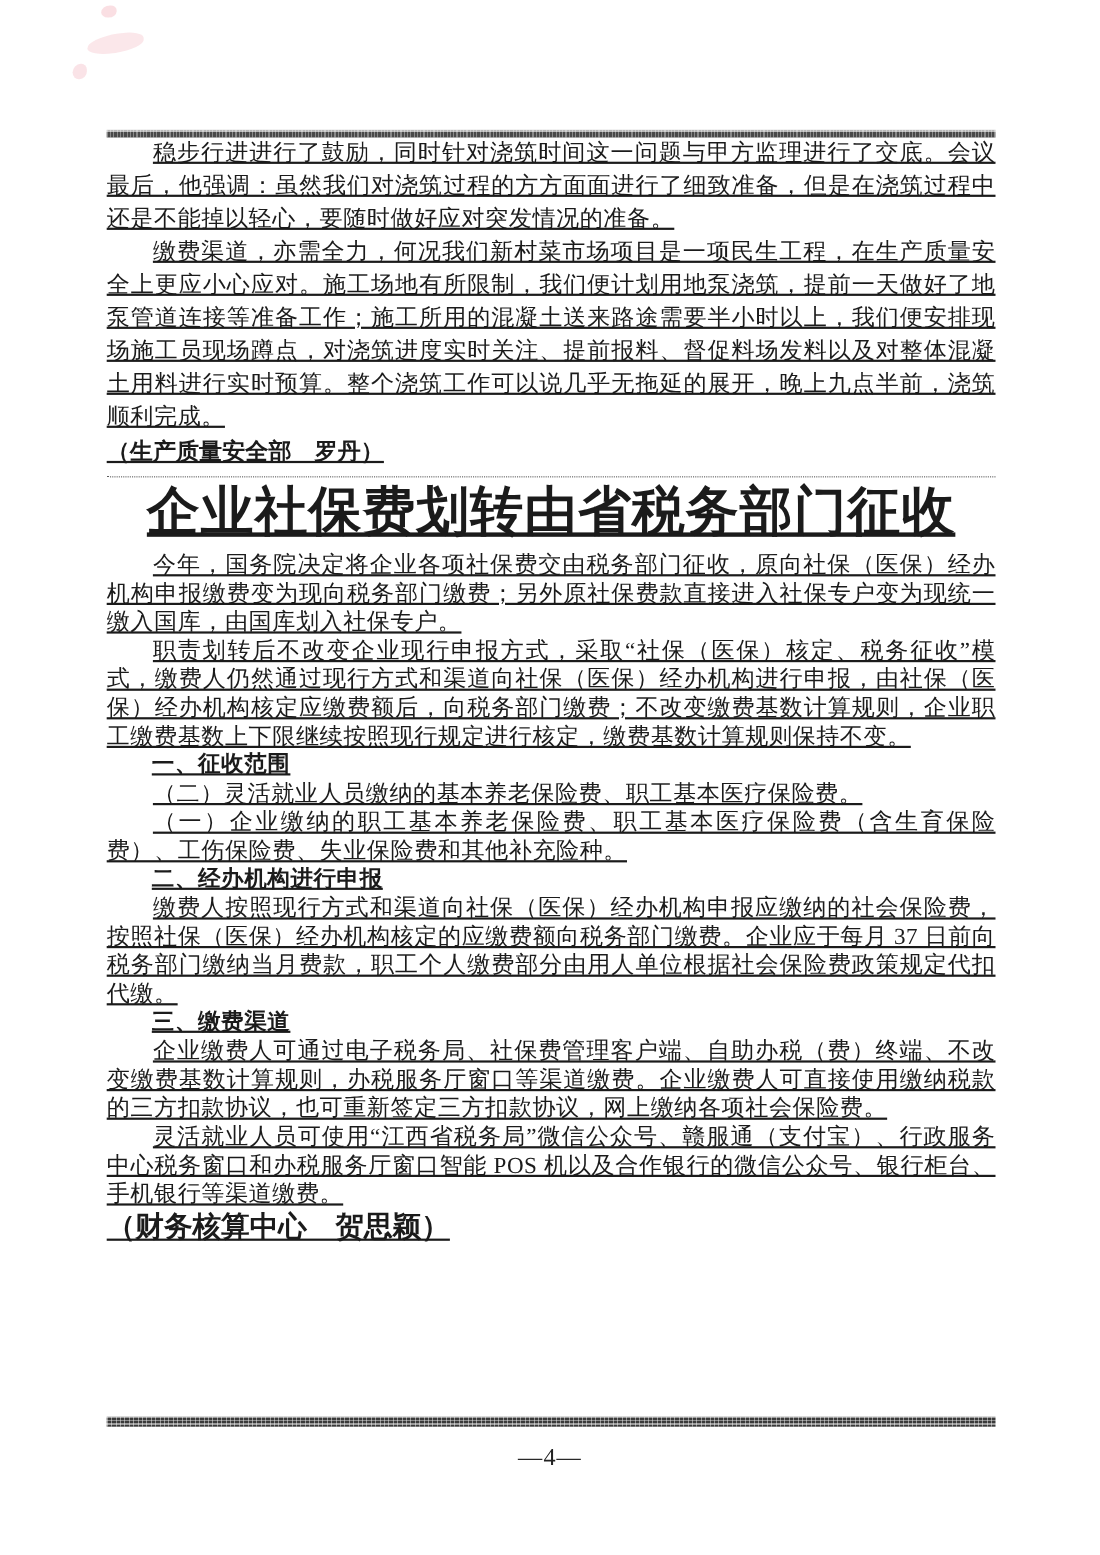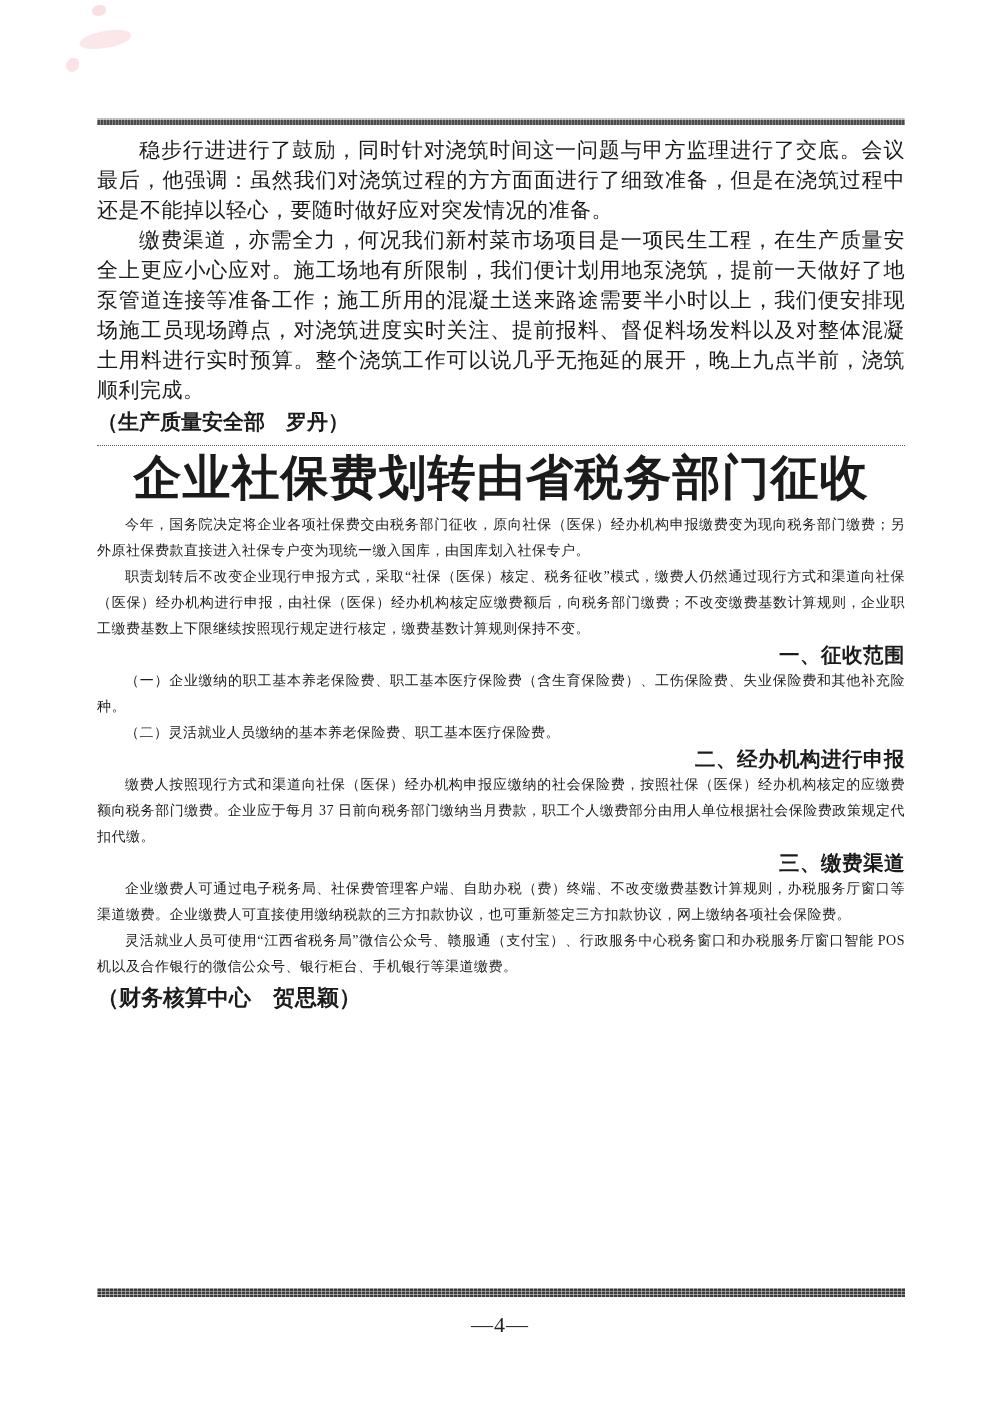--- a/index.html
+++ b/index.html
@@ -24,50 +24,49 @@
       repeating-linear-gradient(90deg, rgba(255,255,255,.35) 0 1px, rgba(255,255,255,0) 1px 3px),
       linear-gradient(#b9b9b9 0 2px, #4a4a4a 2px 100%);
   }
   .rule-bottom {
     position:absolute; left:97px; right:95px; top:1288px; height:9px;
     background:
       repeating-linear-gradient(90deg, rgba(255,255,255,.45) 0 1px, rgba(255,255,255,0) 1px 4px),
       repeating-linear-gradient(0deg, #3a3a3a 0 2px, #9a9a9a 2px 3px, #3a3a3a 3px 5px, #8a8a8a 5px 6px);
   }
 
-  .flow { position:absolute; left:97px; width:808px; top:123px; }
+  .flow { position:absolute; left:97px; width:808px; top:111px;text-decoration:underline; }
 
   .a1 { padding-top:12px; }
   .a1 p.body { font-size:21px; line-height:30px; }
-  .a2 p.body { font-size:14px; line-height:26px; }
+  .a2 p.body { font-size:21px; line-height:26px; }
 
   p.body {
     margin:0;
     text-align:justify;
     text-indent:2em;
     letter-spacing:.5px;
   }
   p.heading {
     margin:0;
     font-family:"Liberation Sans", sans-serif;
     font-weight:bold;
     text-indent:2em;
     font-size:20.5px;
     line-height:26px;
     letter-spacing:.5px;
-    text-align:right;
   }
   .signature {
     margin:2px 0 0 0;
     padding-right:14px;
     font-weight:bold;
     font-size:21px;
     line-height:30px;
   }
-  .a2 .signature { font-size:22px; line-height:28px; margin-top:4px; }
+  .a2 .signature { font-size:26px; line-height:28px; margin-top:4px; }
 
   .separator {
     border:0;
     border-top:1px dotted #5a5a5a;
     margin:8px 0 0 0;
   }
   .article-title {
     margin:6px 0 8px 0;
     text-align:center;
     font-weight:bold;
@@ -104,22 +103,22 @@
 
     <hr class="separator">
 
     <div class="a2">
       <h1 class="article-title">企业社保费划转由省税务部门征收</h1>
 
       <p class="body">今年，国务院决定将企业各项社保费交由税务部门征收，原向社保（医保）经办机构申报缴费变为现向税务部门缴费；另外原社保费款直接进入社保专户变为现统一缴入国库，由国库划入社保专户。</p>
       <p class="body">职责划转后不改变企业现行申报方式，采取“社保（医保）核定、税务征收”模式，缴费人仍然通过现行方式和渠道向社保（医保）经办机构进行申报，由社保（医保）经办机构核定应缴费额后，向税务部门缴费；不改变缴费基数计算规则，企业职工缴费基数上下限继续按照现行规定进行核定，缴费基数计算规则保持不变。</p>
 
       <p class="heading">一、征收范围</p>
+      <p class="body">（二）灵活就业人员缴纳的基本养老保险费、职工基本医疗保险费。</p>
       <p class="body">（一）企业缴纳的职工基本养老保险费、职工基本医疗保险费（含生育保险费）、工伤保险费、失业保险费和其他补充险种。</p>
-      <p class="body">（二）灵活就业人员缴纳的基本养老保险费、职工基本医疗保险费。</p>
 
       <p class="heading">二、经办机构进行申报</p>
       <p class="body">缴费人按照现行方式和渠道向社保（医保）经办机构申报应缴纳的社会保险费，按照社保（医保）经办机构核定的应缴费额向税务部门缴费。企业应于每月 37 日前向税务部门缴纳当月费款，职工个人缴费部分由用人单位根据社会保险费政策规定代扣代缴。</p>
 
       <p class="heading">三、缴费渠道</p>
       <p class="body">企业缴费人可通过电子税务局、社保费管理客户端、自助办税（费）终端、不改变缴费基数计算规则，办税服务厅窗口等渠道缴费。企业缴费人可直接使用缴纳税款的三方扣款协议，也可重新签定三方扣款协议，网上缴纳各项社会保险费。</p>
       <p class="body">灵活就业人员可使用“江西省税务局”微信公众号、赣服通（支付宝）、行政服务中心税务窗口和办税服务厅窗口智能 POS 机以及合作银行的微信公众号、银行柜台、手机银行等渠道缴费。</p>
 
       <p class="signature">（财务核算中心　贺思颖）</p>
     </div>

